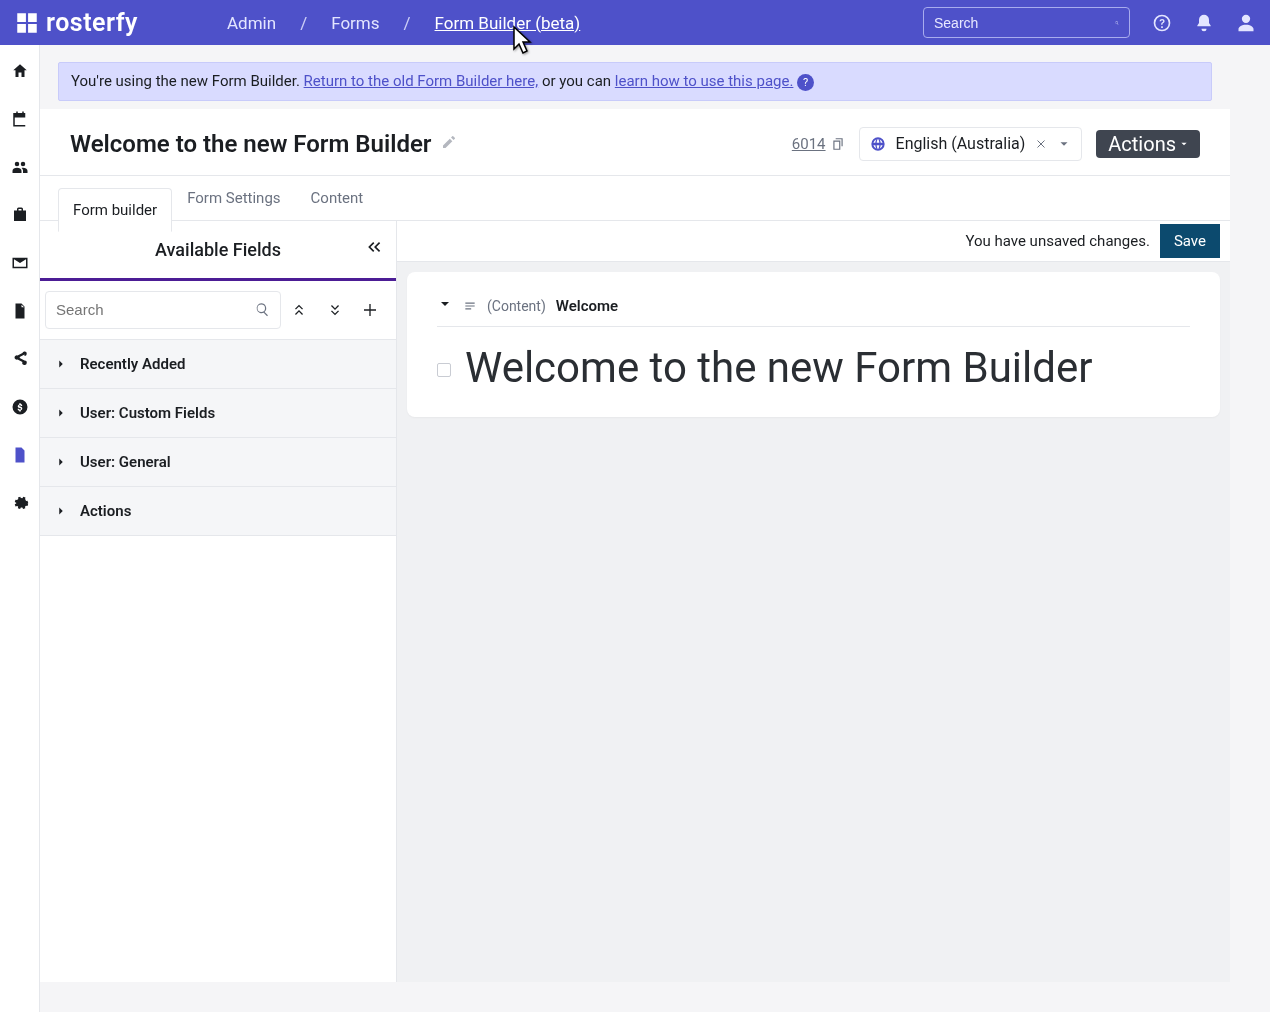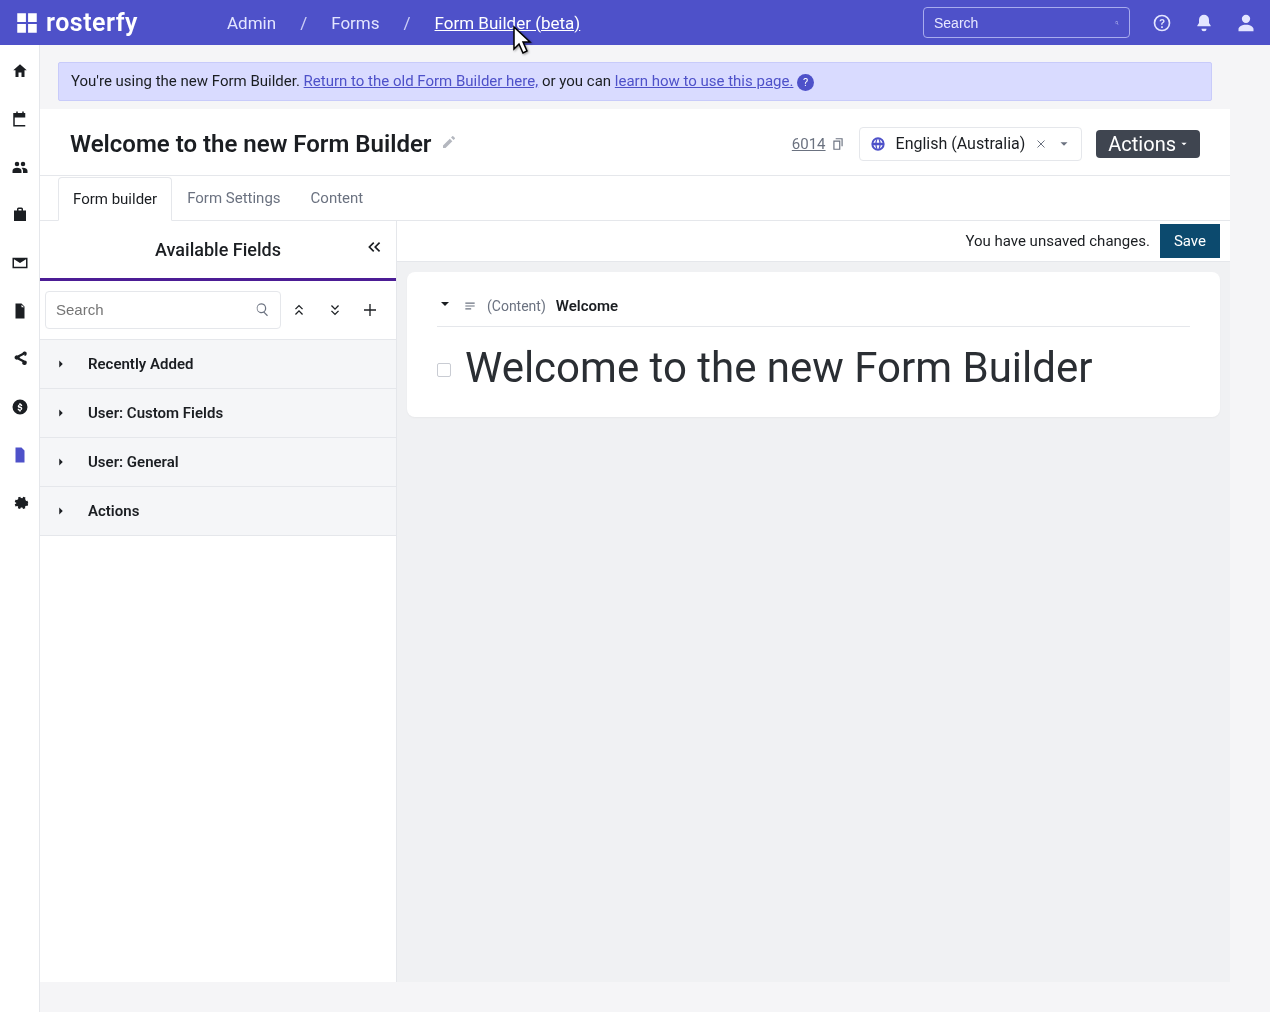--- a/index.html
+++ b/index.html
@@ -45,39 +45,39 @@
   .form-id svg { fill:#6b7280; }
   .lang-sel { display:flex; align-items:center; height:34px; border:1px solid #e5e7eb; border-radius:4px; padding:0 10px; gap:10px; font-size:16px; }
   .lang-sel svg.globe { fill:#4e51c9; }
   .lang-sel .clr, .lang-sel .dd { fill:#6b7280; cursor:pointer; }
   .actions-btn { height:28px; padding:0 12px; background:#3f4550; color:#fff; border-radius:4px; display:flex; align-items:center; gap:4px; font-size:20px; cursor:pointer; }
   .actions-btn svg { fill:#fff; }
 
   
   .tabs { display:flex; gap:0; padding:0 18px; background:#fff; }
   .tab { padding:12px 14px 12px 14px; font-size:15px; color:#6b7280; cursor:pointer; border:1px solid transparent; }
-  .tab.active { color:#1b1e22; border:1px solid #e5e7eb; border-bottom-color:#fff; border-radius:4px 4px 0 0; position:relative; top:1px; background:#fff; }
+  .tab.active { color:#1b1e22; border:1px solid #e5e7eb; border-bottom-color:#fff; border-radius:4px 4px 0 0; position:relative; top:12px; background:#fff; }
   .tab-under { border-top:1px solid #e5e7eb; margin:0 0 0 0; }
 
   
   .builder { display:flex; flex:1; min-height:0; }
 
   .fields-panel { width:357px; background:#fff; border-right:1px solid #e5e7eb; display:flex; flex-direction:column; }
   .fields-panel-hd { display:flex; align-items:center; justify-content:center; height:60px; border-bottom:3px solid #4c1d95; position:relative; }
   .fields-panel-title { font-size:18px; font-weight:500; color:#1b1e22; }
   .collapse-btn { position:absolute; right:12px; cursor:pointer; }
   .collapse-btn svg { fill:#1b1e22; }
   .fields-toolbar { display:flex; align-items:center; padding:10px 8px; gap:0; }
   .field-search { flex:0 0 200px; margin-left:-3px; display:flex; align-items:center; border:1px solid #e5e7eb; border-radius:4px; padding:0 10px; height:38px; }
   .field-search input { flex:1; border:none; outline:none; font-size:15px; background:transparent; }
   .field-search svg { fill:#6b7280; }
   .tool-icon { width:40px; display:flex; justify-content:center; cursor:pointer; }
   .tool-icon svg { fill:#1b1e22; }
 
-  .field-group { border-top:1px solid #e5e7eb; display:flex; align-items:center; height:49px; padding:0 14px; gap:20px; cursor:pointer; font-size:15px; font-weight:600; background:#f5f6f8; }
+  .field-group { border-top:1px solid #e5e7eb; display:flex; align-items:center; height:49px; padding:0 14px; gap:12px; cursor:pointer; font-size:15px; font-weight:600; background:#f5f6f8; }
   .field-group svg { fill:#1b1e22; }
   .fields-panel .filler { flex:1; background:#fff; border-top:1px solid #e5e7eb; }
 
   .canvas-wrap { flex:1; display:flex; flex-direction:column; background:#f0f1f3; }
   .savebar { height:41px; background:#fff; display:flex; align-items:center; justify-content:flex-end; padding:0 10px; gap:10px; border-bottom:1px solid #e5e7eb; }
   .save-msg { font-size:15px; color:#1b1e22; }
   .save-btn { background:#0c4a6e; color:#fff; border-radius:0; padding:8px 14px; font-size:15px; cursor:pointer; }
 
   .canvas { margin:10px; background:#fff; border-radius:8px; padding:24px 30px; flex:0 0 auto; box-shadow:0 1px 2px rgba(0,0,0,.04); }
   .section-head { display:flex; align-items:center; gap:10px; border-bottom:1px solid #e5e7eb; padding-bottom:10px; }

